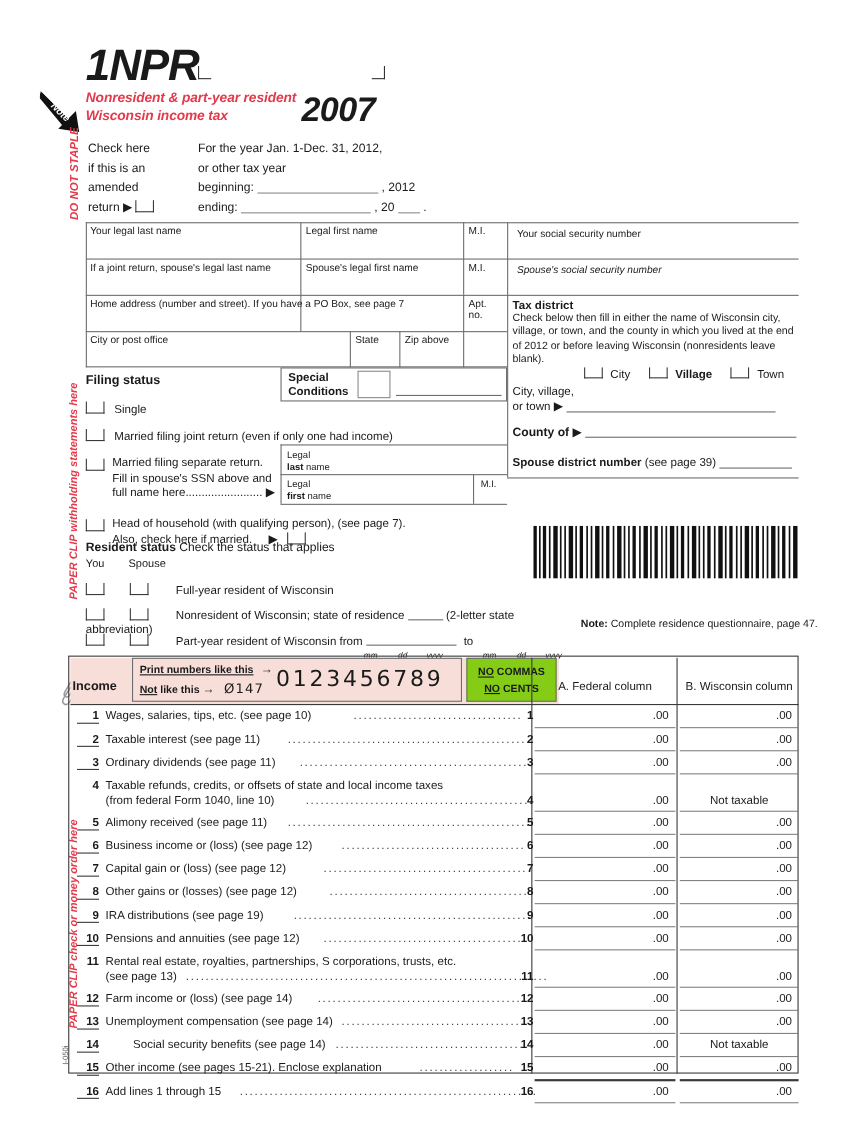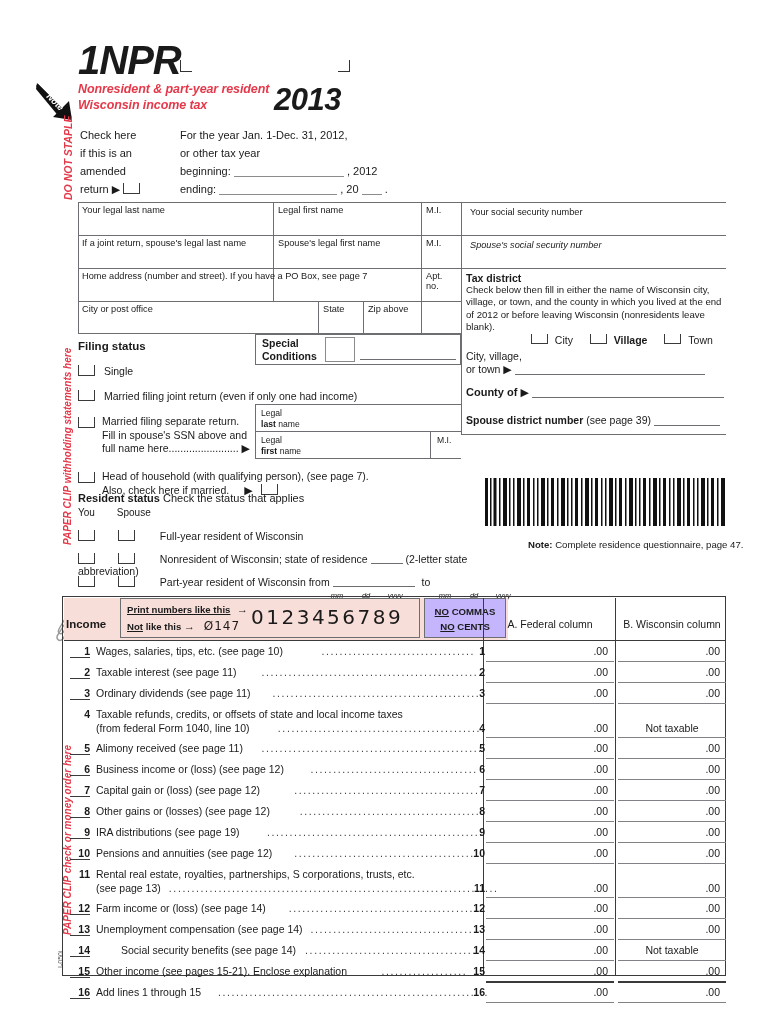--- a/index.html
+++ b/index.html
@@ -109,33 +109,33 @@
 
   
   #resident { left:78px; top:492px; width:440px; }
   #res-title { font-size:11px; }
   .res-row { position:absolute; font-size:10.5px; }
   .mini { font-size:7.5px; font-style:italic; }
 
   
   #barcode { left:484px; top:478px; width:242px; height:48px; }
 
-  #note-residence { left:528px; top:539px; font-size:9.6px; }
+  #note-residence { left:528px; top:562px; font-size:9.6px; }
 
   
   #income { left:62px; top:596px; width:664px; height:380px; }
   #income .box { position:absolute; border:1.4px solid #3a3a3a; }
   .pinkhdr { position:absolute; background:#f8ded9; }
   #hdr-income-label { left:4px; top:22px; font-size:11.5px; font-weight:bold; }
   #sample-box { left:58px; top:2px; width:300px; height:40px; background:#f8ded9; border:1.2px solid #6d6e71; }
   #sample-l1 { position:absolute; left:6px; top:4px; font-size:9.6px; font-weight:bold; }
   #sample-l2 { position:absolute; left:6px; top:20px; font-size:9.6px; font-weight:bold; }
   #sample-digits { position:absolute; left:130px; top:6px; font-size:20px;
                    font-family:"DejaVu Sans", sans-serif; letter-spacing:2.5px; }
-  #nocommas-box { left:362px; top:2px; width:82px; height:40px; border:1.2px solid #6d6e71; background:#c4b5fd;
+  #nocommas-box { left:362px; top:2px; width:82px; height:40px; border:1.2px solid #6d6e71; background:#84cc16;
                   text-align:center; font-size:9.6px; font-weight:bold; line-height:15px; padding-top:5px;}
   .colhdr { position:absolute; font-size:10.5px; text-align:center; top:22px; }
 
   .ln-row { position:absolute; left:0; width:664px; height:20px; }
   .ln-no  { position:absolute; left:8px; width:20px; text-align:right; font-size:10.5px; font-weight:bold; }
   .ln-no-ul { border-bottom:1.4px solid #3a3a3a; }
   .ln-txt { position:absolute; left:34px; font-size:10.5px; white-space:nowrap; }
   .ln-dots{ position:absolute; font-size:10.5px; letter-spacing:1.6px; color:#3a3a3a;}
   .ln-no2 { position:absolute; left:405px; width:18px; text-align:right; font-size:10.5px; font-weight:bold; }
   .amtA { position:absolute; left:424px; width:128px; text-align:right; font-size:10.5px; padding-right:6px; }
@@ -148,21 +148,21 @@
 <body>
 
 <div class="page">
 
   <div class="abs" id="form-number">1NPR</div>
   <div class="abs cropmark tl" style="left:180px; top:60px;"></div>
   <div class="abs cropmark tr" style="left:338px; top:60px;"></div>
 
   <div class="abs" id="subtitle-1">Nonresident &amp; part-year resident</div>
   <div class="abs" id="subtitle-2">Wisconsin income tax</div>
-  <div class="abs" id="tax-year">2013</div>
+  <div class="abs" id="tax-year">2007</div>
 
   <div class="abs" id="note-badge">
     <svg width="46" height="46" viewBox="0 0 46 46">
       <polygon points="2,4 26,28 33,21 36,40 17,37 24,30 0,6" fill="#111"></polygon>
       <polygon points="1,3 30,32 24,38 0,9" fill="#111"></polygon>
       <text x="17" y="24" fill="#fff" font-size="9" font-weight="bold" font-style="italic" font-family="Liberation Sans, sans-serif" transform="rotate(45 17 24)" text-anchor="middle">Note</text>
     </svg>
   </div>
 
   <div class="abs vtext" id="vert-do-not-staple">DO NOT STAPLE</div>

